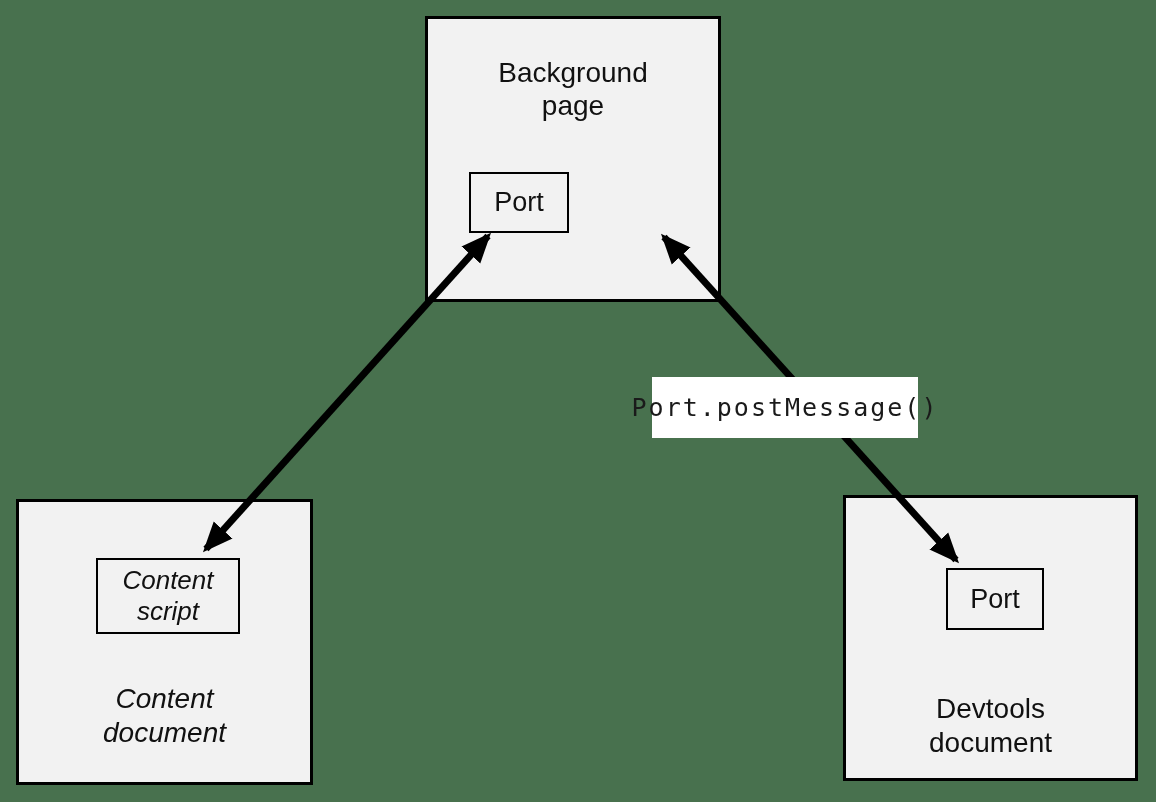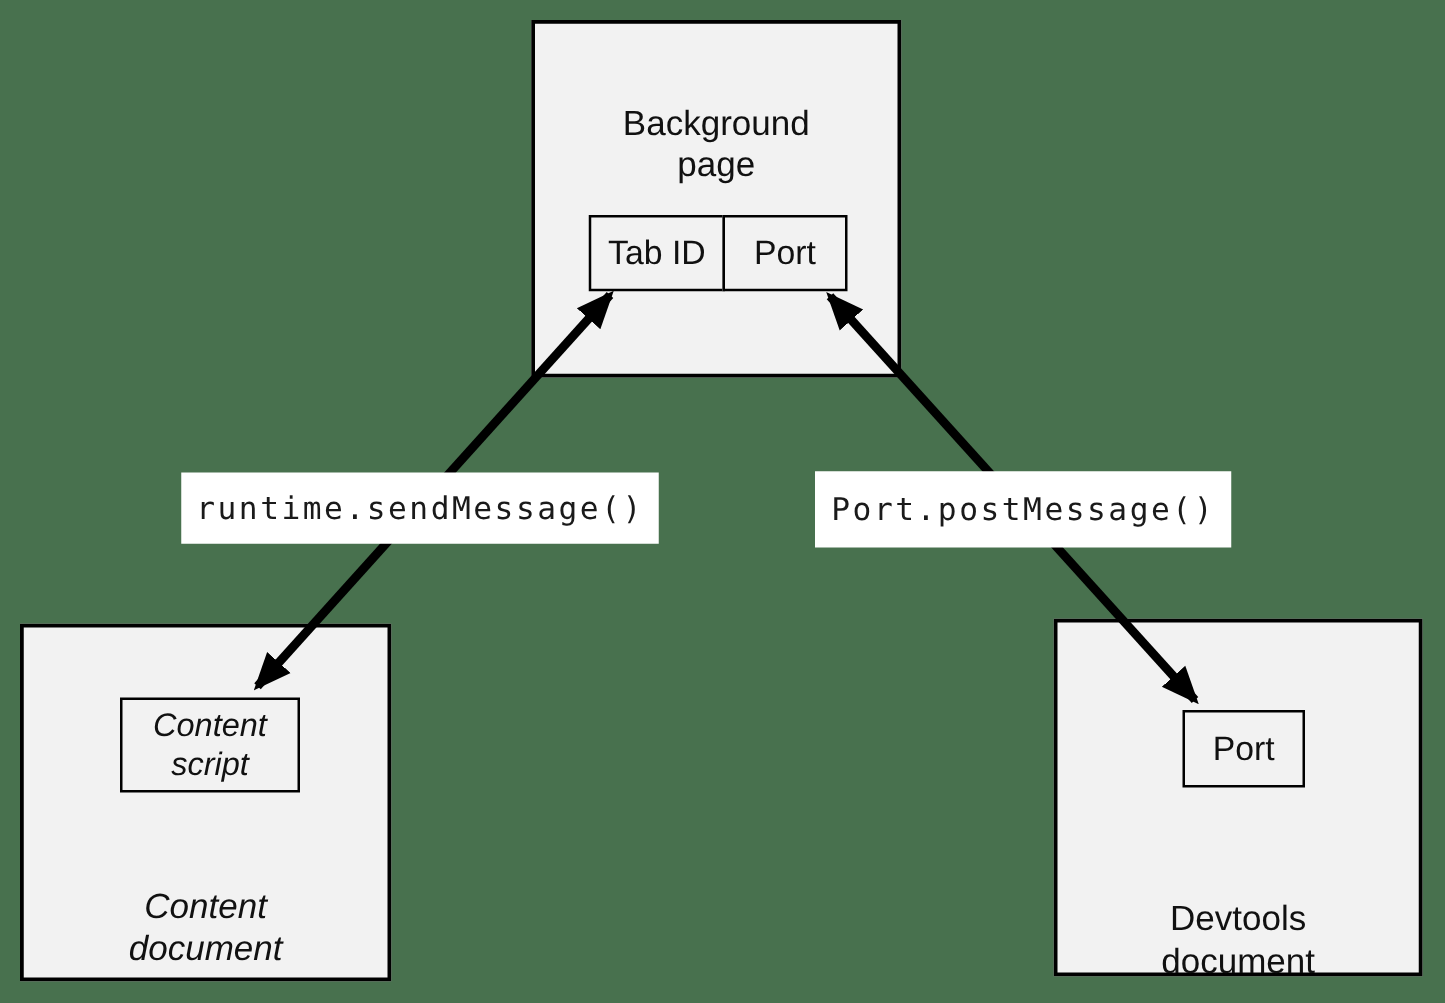--- a/index.html
+++ b/index.html
@@ -19,21 +19,20 @@
     box-sizing: border-box;
   }
   .box-title {
     position: absolute;
     left: 0; right: 0;
     text-align: center;
     font-size: 28px;
     line-height: 33px;
     white-space: pre-line;
     color: #111;
-    margin-top: 26px;
   }
   #bg-page   { left: 425px; top: 16px;  width: 296px; height: 286px; }
   #content-doc { left: 16px;  top: 499px; width: 297px; height: 286px; font-style: italic; }
   #devtools-doc { left: 843px; top: 495px; width: 295px; height: 286px; }
 
   #bg-page .box-title { top: 37px; }
   #content-doc .box-title { top: 180px; line-height: 34px; }
   #devtools-doc .box-title { top: 194px; line-height: 34px; }
 
   .cell-row {
@@ -73,34 +72,31 @@
   .edge-label {
     position: absolute;
     background: #ffffff;
     display: flex; align-items: center; justify-content: center;
     font-family: "DejaVu Sans Mono", "Liberation Mono", monospace;
     font-size: 25px;
     letter-spacing: 2px;
     color: #1a1a1a;
   }
   #label-runtime { left: 145px; top: 378px; width: 382px; height: 57px; }
-  #label-port    { left: 652px; top: 377px; width: 333px; height: 61px; }
+  #label-port    { left: 652px; top: 377px; width: 266px; height: 61px; }
 </style>
 </head>
 <body>
 
 <div class="stage">
 
   <div class="box" id="bg-page">
     <div class="box-title">Background
 page</div>
     <div class="cell-row">
-      <div class="cell tabid">
-        <span>Tab ID</span>
-      </div>
       <div class="cell port">
         <span>Port</span>
       </div>
     </div>
   </div>
 
   <div class="box" id="content-doc">
     <div class="inner-box" id="content-script">
       <span>Content
 script</span>
@@ -120,16 +116,15 @@
   <svg class="arrows" viewBox="0 0 1156 802" xmlns="http://www.w3.org/2000/svg">
     <defs>
       <marker id="ah" viewBox="0 0 10 10" refX="8.5" refY="5" markerWidth="4.3" markerHeight="4.3" orient="auto-start-reverse">
         <path d="M0,0.8 L10,5 L0,9.2 Z" fill="#000"></path>
       </marker>
     </defs>
     <line x1="206" y1="549" x2="488" y2="236" stroke="#000" stroke-width="7" marker-start="url(#ah)" marker-end="url(#ah)"></line>
     <line x1="664" y1="237" x2="956" y2="560" stroke="#000" stroke-width="7" marker-start="url(#ah)" marker-end="url(#ah)"></line>
   </svg>
 
-  <div class="edge-label" id="label-runtime">runtime.sendMessage()</div>
   <div class="edge-label" id="label-port">Port.postMessage()</div>
 
 </div>
 
 </body></html>

